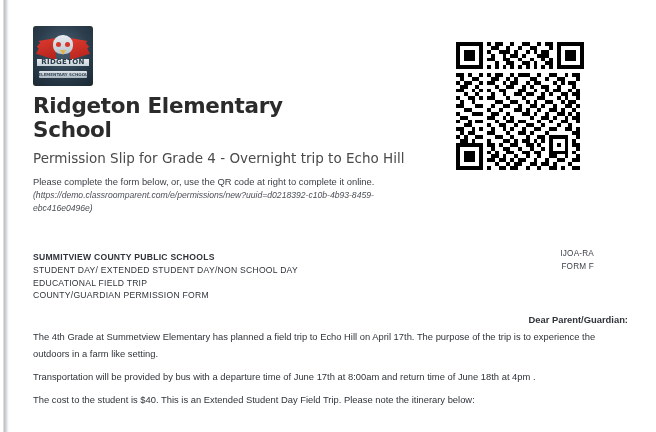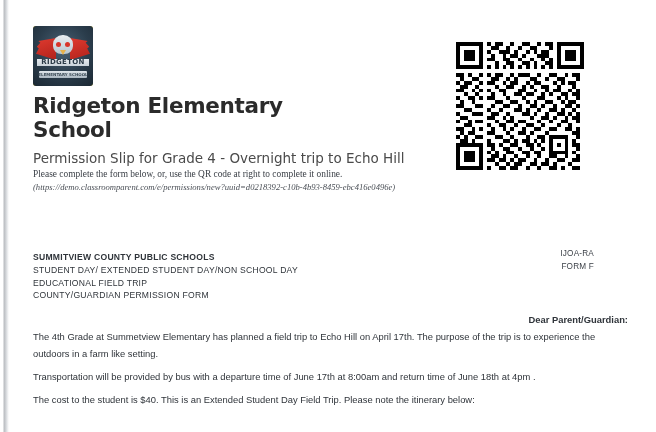--- a/index.html
+++ b/index.html
@@ -143,21 +143,22 @@
     margin-top: 8px;
     font-family: "DejaVu Sans", sans-serif;
     font-size: 13.5px;
     font-weight: normal;
     line-height: 17px;
     color: #4a4a4a;
     white-space: nowrap;
   }
 
   #instructions {
-    font-family: Liberation Serif, serif;
+    margin-top: 8px;
+    font-family: Liberation Sans, sans-serif;
     font-size: 9.4px;
     line-height: 14px;
     color: #3c4148;
     width: 392px;
   }
   #instruction-url {
     display: block;
     font-style: italic;
     font-size: 8.6px;
     line-height: 13px;

